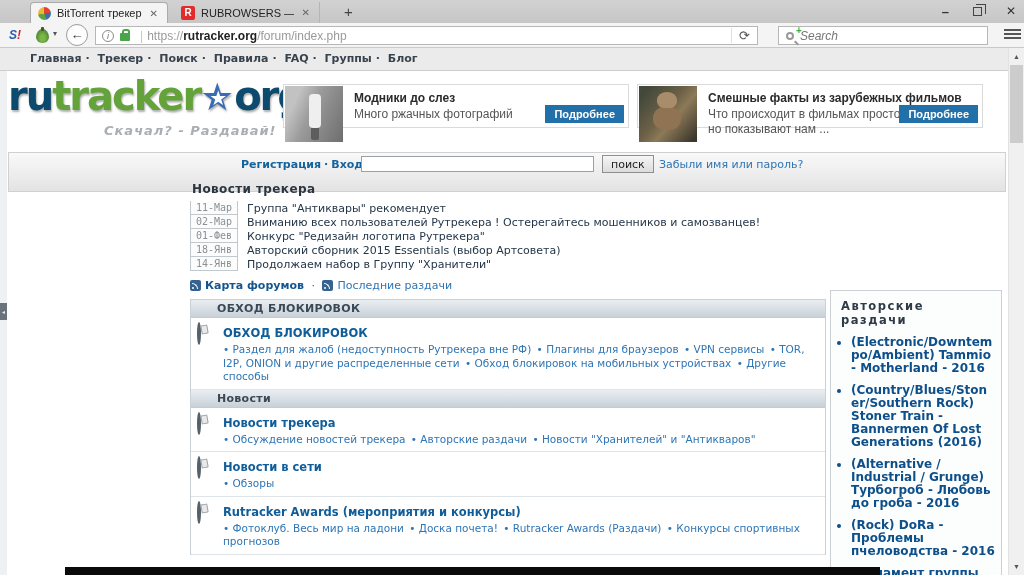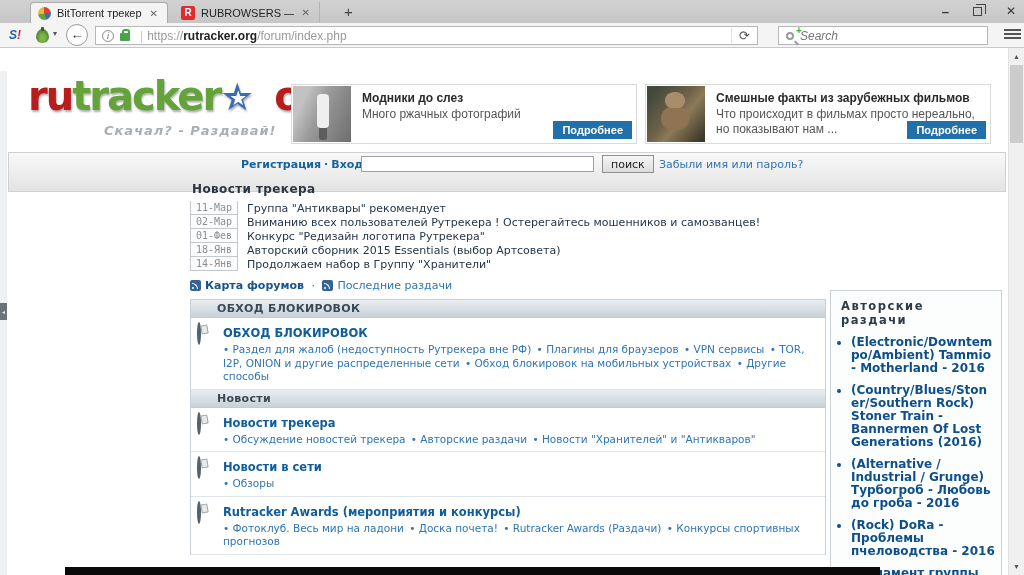--- a/index.html
+++ b/index.html
@@ -69,29 +69,29 @@
   .rail-handle { position:absolute; left:0; top:255px; width:7px; height:17px; background:#6a737b; color:#e8e8e8;
                  font-size:6px; display:flex; align-items:center; justify-content:center; }
 
   .menubar { position:absolute; left:0; top:0; right:0; height:23px; background:#ebebeb; border-bottom:1px solid #cdcdcd;
              line-height:22px; padding-left:30px; font-size:11px; font-weight:bold; }
   .menubar a { color:#39434d; }
   .menubar .sep { color:#39434d; margin:0 4px; }
 
   .logo { position:absolute; left:8px; top:28px; width:250px; font-weight:bold; font-size:40px; letter-spacing:-2px;
           line-height:1; white-space:nowrap; }
-  .lg-ru,.lg-org { color:#b91c1c; text-shadow:1px 2px 2px rgba(80,80,80,.45);margin-left:20px; }
+  .lg-ru,.lg-org { color:#0c4a6e; text-shadow:1px 2px 2px rgba(80,80,80,.45); }
   .lg-tracker { color:#63a33a; text-shadow:1px 2px 2px rgba(80,80,80,.45); }
   .lg-star { position:relative; display:inline-block; width:34px; letter-spacing:0; }
   .star-b { position:absolute; left:0; top:-32px; font-size:38px; color:#3a6cb3; text-shadow:1px 2px 2px rgba(80,80,80,.45); }
   .star-w { position:absolute; left:9px; top:-22px; font-size:20px; color:#fff; }
   .lg-tagline { position:absolute; left:96px; top:48px; font-size:13px; font-weight:bold; font-style:italic;
                 color:#a8aeb4; letter-spacing:1px; }
 
-  .ad { position:absolute; top:36px; width:346px; height:60px; border:1px solid #dadada; background:#fff;margin-left:8px; }
+  .ad { position:absolute; top:36px; width:346px; height:44px; border:1px solid #dadada; background:#fff; }
   .ad1 { left:283px; } .ad2 { left:637px; }
   .ad-img { position:absolute; left:1px; top:1px; width:58px; height:56px; }
   .ad1 .ad-img { background:linear-gradient(115deg,#c2c2c2 20%,#9b9b9b 45%,#8a8a8a 65%,#6e6e6e); }
   .ad1 .ad-img::after { content:""; position:absolute; left:24px; top:8px; width:12px; height:34px; background:#efefef; border-radius:4px; box-shadow:0 14px 0 -2px #5d5d5d; }
   .ad2 .ad-img { background:linear-gradient(130deg,#42483a 10%,#6d6148 45%,#8c7a58 60%,#3c372b 95%); }
   .ad2 .ad-img::after { content:""; position:absolute; left:18px; top:6px; width:20px; height:16px; background:#a98d6b; border-radius:50% 50% 40% 40%; box-shadow:0 18px 0 4px #8f7352; }
   .ad-title { position:absolute; left:70px; top:6px; font-family:"Liberation Sans", sans-serif; font-weight:bold; font-size:12px; color:#2a2a2a; }
   .ad-text { position:absolute; left:70px; top:22px; right:6px; font-family:"Liberation Sans", sans-serif; font-size:12px; color:#555; line-height:15px; }
   .ad-btn { position:absolute; right:4px; bottom:4px; background:#2270a9; color:#fff; font-family:"Liberation Sans", sans-serif;
             font-weight:bold; font-size:11px; padding:3px 9px; }
@@ -196,20 +196,29 @@
 <div class="scrollbar">
   <span class="sb-arrow sb-up">▲</span>
   <span class="sb-thumb"></span>
   <span class="sb-arrow sb-down">▼</span>
 </div>
 
 <div class="page">
   <div class="left-rail"></div>
   <div class="rail-handle">◂</div>
 
+  <div class="menubar">
+    <a>Главная</a><span class="sep">·</span>
+    <a>Трекер</a><span class="sep">·</span>
+    <a>Поиск</a><span class="sep">·</span>
+    <a>Правила</a><span class="sep">·</span>
+    <a>FAQ</a><span class="sep">·</span>
+    <a>Группы</a><span class="sep">·</span>
+    <a>Блог</a>
+  </div>
 
   <div class="logo">
     <span class="lg-ru">ru</span><span class="lg-tracker">tracker</span><span class="lg-star"><span class="star-b">★</span><span class="star-w">★</span></span><span class="lg-org">org</span>
     <div class="lg-tagline">Скачал? - Раздавай!</div>
   </div>
 
   <div class="ad ad1">
     <div class="ad-img"></div>
     <div class="ad-title">Модники до слез</div>
     <div class="ad-text">Много ржачных фотографий</div>

